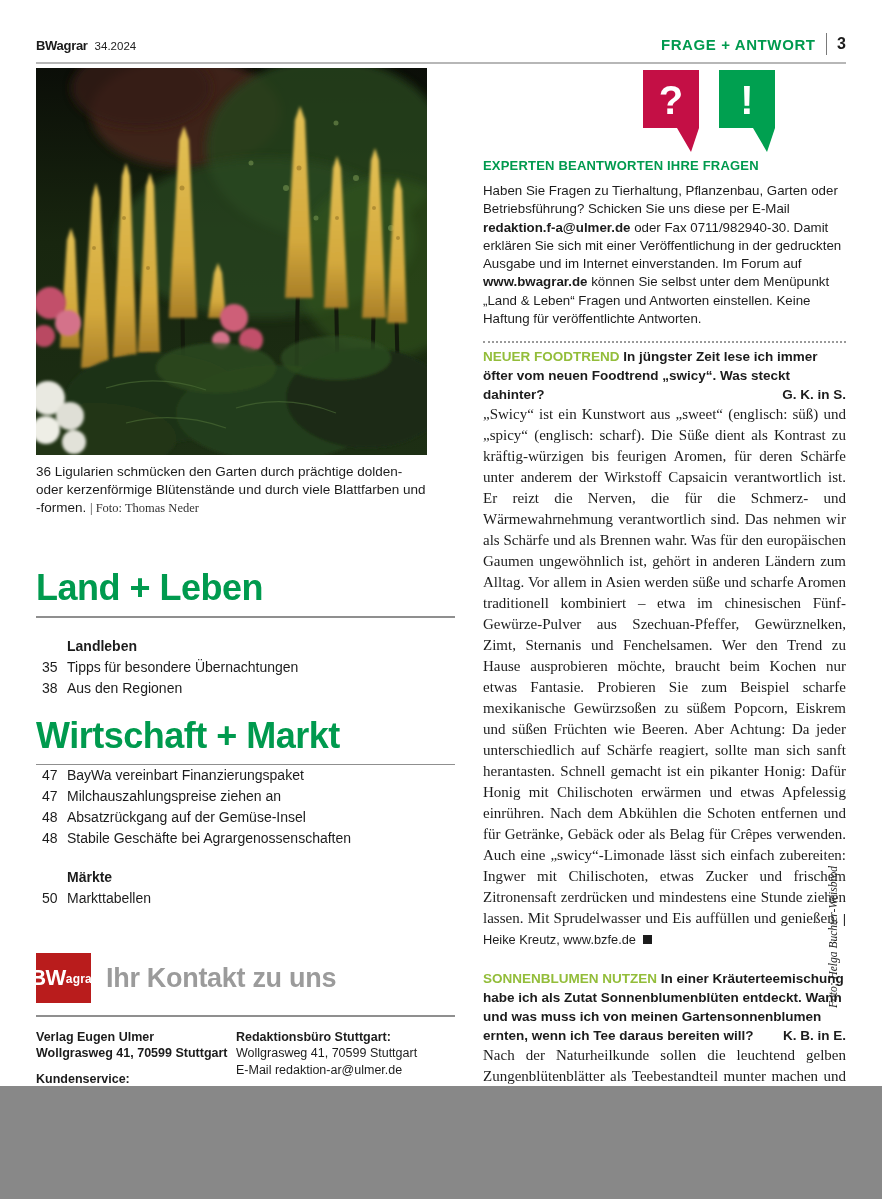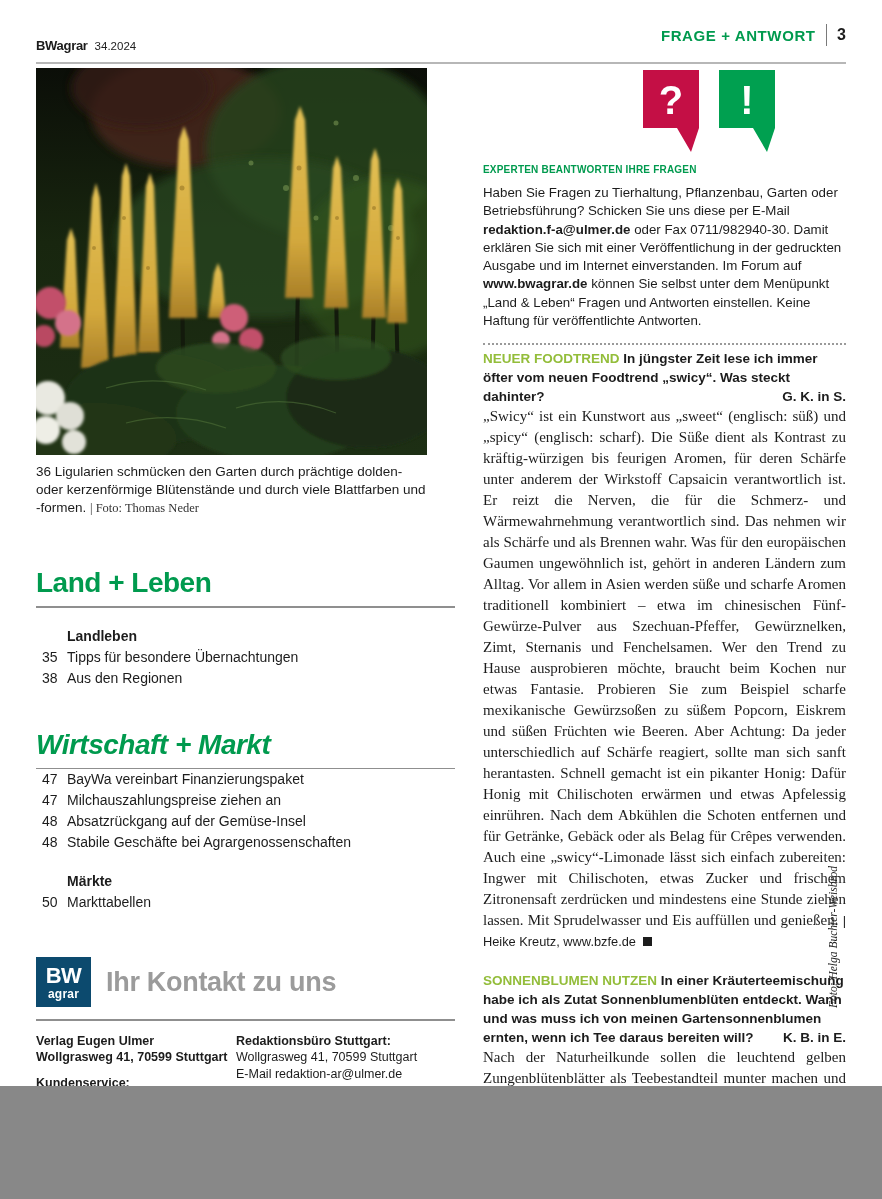--- a/index.html
+++ b/index.html
@@ -5,63 +5,63 @@
   * { margin:0; padding:0; box-sizing:border-box; }
   body { background:#888; font-family:"Liberation Sans", sans-serif; }
   #page {
     position:relative; width:882px; height:1086px; margin:0 auto;
     background:#ffffff; color:#1c1c1c; overflow:hidden;
   }
   
   .hdr-left { position:absolute; left:36px; top:38px; font-size:13px; }
   .hdr-brand { font-weight:bold; letter-spacing:-0.3px; }
   .hdr-issue { font-size:11.5px; margin-left:7px; color:#222; }
-  .hdr-right { position:absolute; right:36px; top:24px; display:flex; align-items:center; gap:10px; }
+  .hdr-right { position:absolute; right:36px; top:33px; display:flex; align-items:center; gap:10px; }
   .hdr-section { color:#009a4e; font-weight:bold; font-size:15px; letter-spacing:0.6px; }
   .hdr-div { width:1.5px; height:22px; background:#7a7a7a; }
   .hdr-page { font-weight:bold; font-size:16px; }
   .hdr-rule { position:absolute; left:36px; top:62px; width:810px; height:2px; background:#b7b7b7; }
 
   
   .left-col  { position:absolute; left:36px;  top:68px; width:419px; }
   .right-col { position:absolute; left:483px; top:68px; width:363px; }
 
   
   .garden-photo { display:block; width:391px; height:387px; }
   .photo-caption { width:391px; margin-top:8px; font-size:13.5px; line-height:18px; color:#1c1c1c; }
   .photo-caption .credit { font-family:"Liberation Serif", serif; font-size:12.5px; color:#333; }
 
-  .toc-title { margin-top:50px; color:#009a4e; font-size:28px; font-weight:bold; letter-spacing:-0.5px; }
+  .toc-title { margin-top:50px; color:#009a4e; font-size:36px; font-weight:bold; letter-spacing:-0.5px; }
   .toc-rule  { margin-top:7px; width:419px; height:1.5px; background:#8f8f8f; }
   .toc-group-heading { margin:20px 0 3px 31px; font-size:14px; font-weight:bold; }
   .toc-row { display:flex; font-size:14px; line-height:21px; }
   .toc-page { width:31px; padding-left:6px; }
   .toc-item-title { flex:1; }
-  .toc-title.second { margin-top:40px;font-style:italic; }
+  .toc-title.second { margin-top:16px; }
 
   .kontakt-row { margin-top:44px; display:flex; align-items:center; gap:15px; }
-  .bw-logo { width:55px; height:50px; background:#0c4a6e; color:#fff; display:flex; flex-direction:column;
+  .bw-logo { width:55px; height:50px; background:#b91c1c; color:#fff; display:flex; flex-direction:row;
              align-items:center; justify-content:center; line-height:1; }
   .bw-logo .l1 { font-weight:bold; font-size:22px; letter-spacing:-0.5px; }
   .bw-logo .l2 { font-weight:bold; font-size:12px; margin-top:1px; letter-spacing:0.2px; }
   .kontakt-heading { color:#9b9b9b; font-size:27px; font-weight:bold; letter-spacing:-0.3px; }
   .kontakt-rule { margin-top:12px; width:419px; height:1.5px; background:#8f8f8f; }
   .kontakt-cols { display:flex; margin-top:12px; }
   .kontakt-col { width:200px; font-size:12.5px; line-height:16.5px; }
   .kontakt-col + .kontakt-col { margin-left:0px; }
   .k-group { margin-bottom:9px; }
   .k-line.bold { font-weight:bold; }
 
   
   .bubbles { position:relative; height:90px; }
   .bubble { position:absolute; top:2px; width:56px; height:84px; }
   .bubble.q { left:160px; }
   .bubble.x { left:236px; }
 
-  .qa-heading { margin-top:6px; color:#009a4e; font-size:10px; font-weight:bold; letter-spacing:0.2px; }
+  .qa-heading { color:#009a4e; font-size:13px; font-weight:bold; letter-spacing:0.2px; }
   .qa-intro { margin-top:9px; font-size:13.3px; line-height:18.3px; color:#1c1c1c; }
   .dotted-rule { margin-top:13px; border-top:2px dotted #9a9a9a; }
 
   .question { margin-top:4px; font-size:13.5px; line-height:19px; font-weight:bold; }
   .q-label { color:#93bd3a; }
   .q-asker { float:right; }
 
   .answer { margin-top:0; font-family:"Liberation Serif", serif; font-size:15px; line-height:21px;
             text-align:justify; hyphens:auto; -webkit-hyphens:auto; }
   .signoff { font-family:"Liberation Sans", sans-serif; font-size:12.8px; font-weight:normal; }

